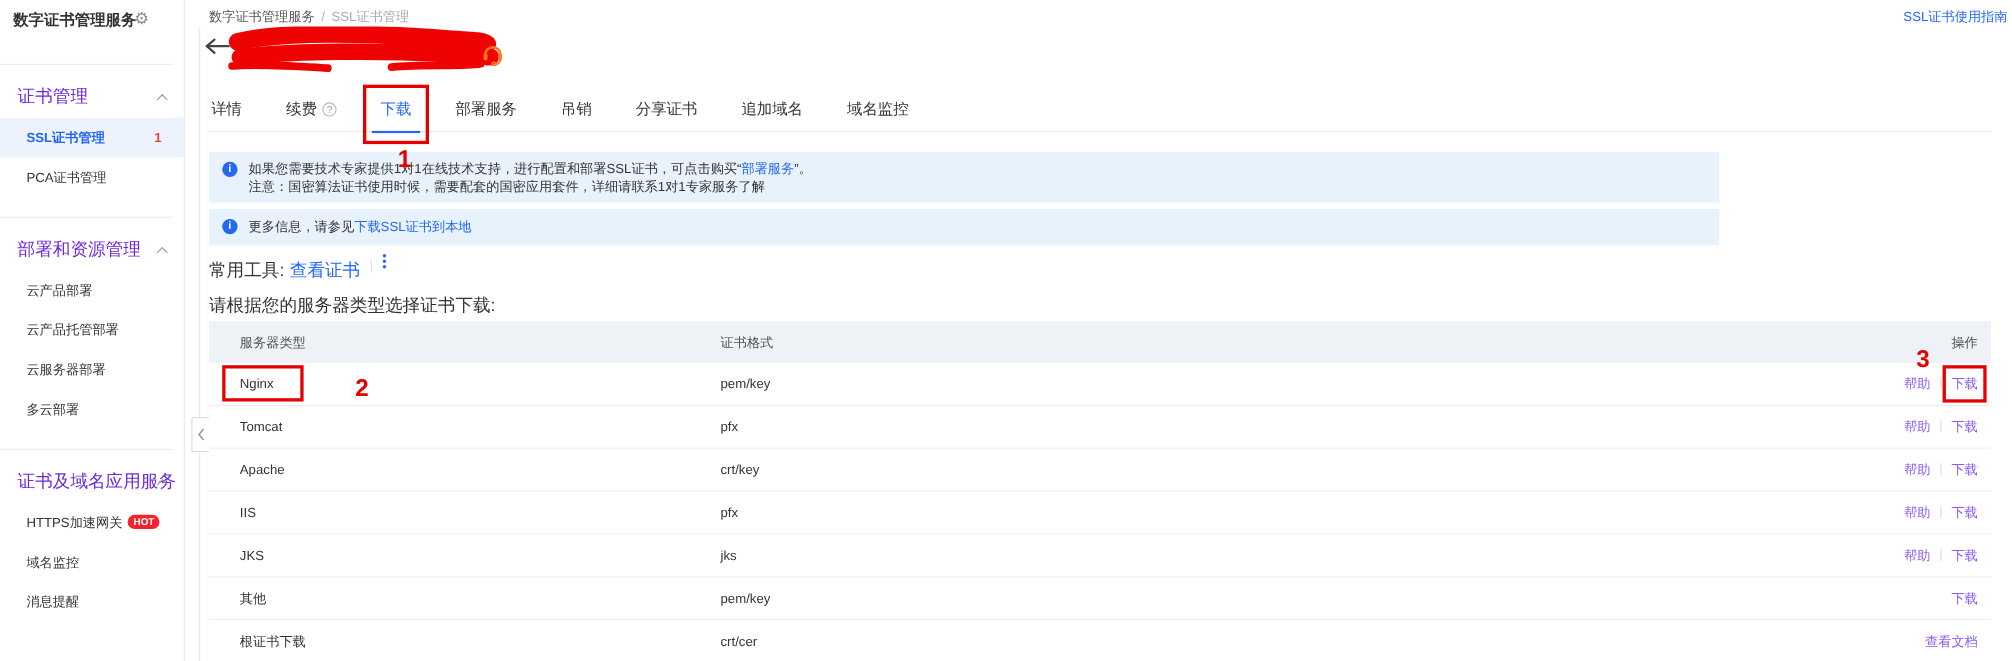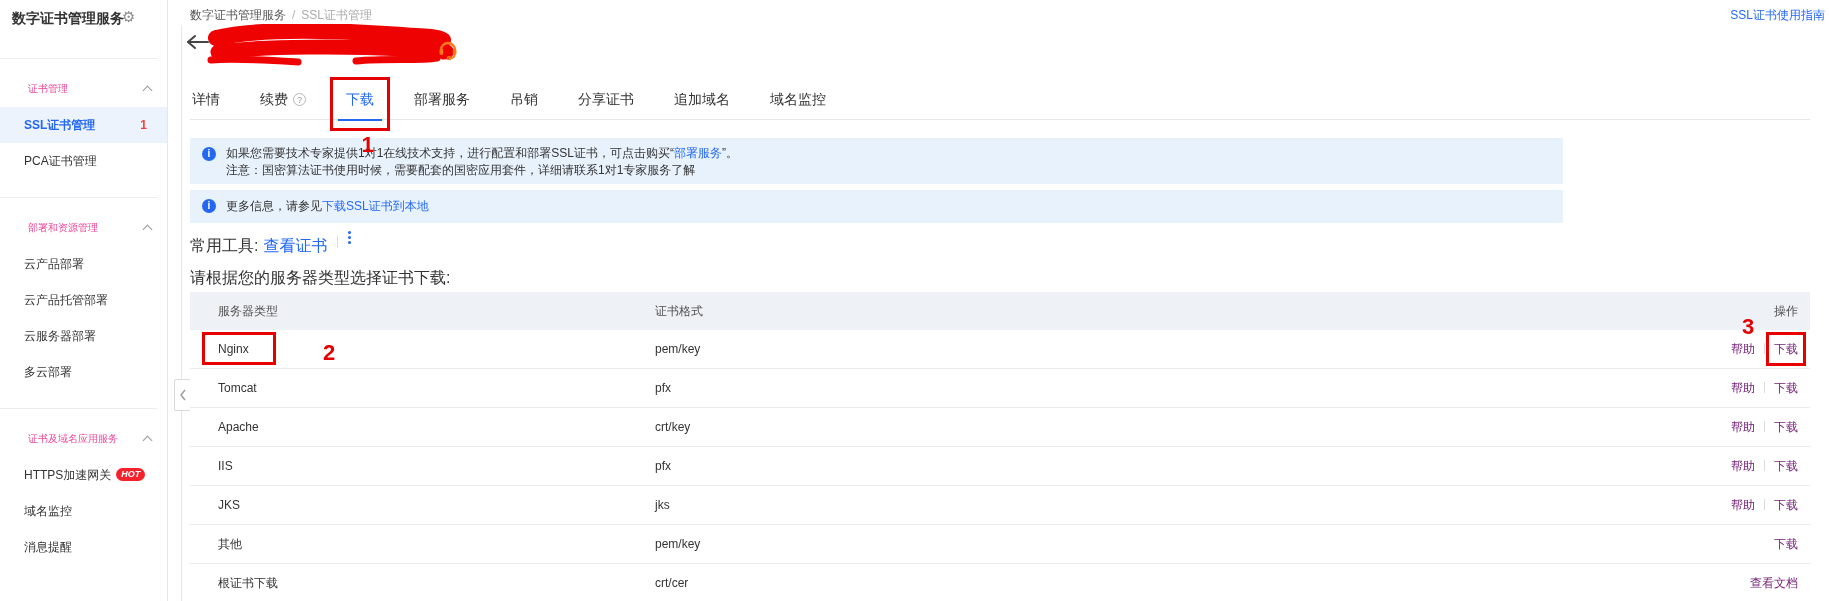--- a/index.html
+++ b/index.html
@@ -8,30 +8,30 @@
          font-family:"Liberation Sans","DejaVu Sans",sans-serif;color:#333;}
   a{text-decoration:none;}
 
   
   .sidebar{position:absolute;left:0;top:0;width:168px;height:601px;border-right:1px solid #e7e7e7;background:#fff;}
   .sb-title{position:absolute;left:12px;top:10px;font-size:14px;font-weight:bold;color:#333;white-space:nowrap;}
   .sb-gear{position:absolute;left:122px;top:8px;font-size:15px;color:#8c8c8c;cursor:pointer;}
   .sb-flow{position:absolute;left:0;top:0;width:100%;padding-top:40px;}
   .sb-overview{height:36px;line-height:36px;padding-left:12px;font-size:12px;color:#333;cursor:pointer;}
   .sb-divider{height:1px;background:#ececec;margin:18px 10px 0 0;}
-  .sb-section-header{position:relative;height:36px;line-height:36px;padding-left:28px;margin-top:12px;
-                     font-size:10px;color:#ec4899;cursor:pointer;}
+  .sb-section-header{position:relative;height:36px;line-height:36px;padding-left:16px;margin-top:12px;
+                     font-size:16px;color:#6d28d9;cursor:pointer;}
   .caret{position:absolute;right:16px;top:16px;width:7px;height:7px;border-left:1.5px solid #999;
          border-top:1.5px solid #999;transform:rotate(45deg);}
   .sb-item{position:relative;height:36px;line-height:36px;padding-left:24px;font-size:12px;color:#333;
            cursor:pointer;white-space:nowrap;}
   .sb-item.selected{background:#edf3fc;color:#2468f2;font-weight:bold;}
   .sb-badge{position:absolute;right:20px;top:0;color:#f53f3f;font-weight:bold;font-size:12px;}
   .hot-badge{display:inline-block;margin-left:5px;background:#f5222d;color:#fff;font-size:9px;font-weight:bold;
-             line-height:13px;padding:0 5px;border-radius:8px;vertical-align:2px;font-style:italic;}
+             line-height:13px;padding:0 5px;border-radius:8px;vertical-align:2px;}
 
   .content-border{position:absolute;left:181px;top:25px;bottom:0;width:1px;background:#e7e7e7;}
   .collapse-handle{position:absolute;left:174px;top:379px;width:18px;height:32px;background:#fff;
                    border:1px solid #d9d9d9;border-radius:2px;display:flex;align-items:center;
                    justify-content:center;cursor:pointer;}
 
   
   .breadcrumb{position:absolute;left:190px;top:7px;font-size:12px;}
   .crumb-current{color:#555;cursor:pointer;}
   .crumb-sep{color:#b3b3b3;margin:0 6px;}
@@ -71,21 +71,21 @@
              box-shadow:0 -5px 0 #2468f2,0 5px 0 #2468f2;cursor:pointer;}
   .hint{position:absolute;left:190px;top:268px;font-size:16px;color:#333;}
 
   
   .cert-table{position:absolute;left:190px;top:292px;width:1620px;font-size:12px;}
   .tr{display:grid;grid-template-columns:465px 1fr 210px;align-items:center;}
   .thead{height:38px;background:#eef1f6;color:#515151;}
   .trow{height:39px;border-bottom:1px solid #ebebeb;background:#fff;}
   .td1{padding-left:28px;} .thead .td1{}
   .td3{text-align:right;padding-right:12px;}
-  .tbl-link{color:#701a75;cursor:pointer;}
+  .tbl-link{color:#8b5cf6;cursor:pointer;}
   .act-sep{display:inline-block;width:1px;height:11px;background:#dcdcdc;margin:0 9px;vertical-align:-1px;}
   .rel{position:relative;display:inline-block;}
   .anno-box2{position:absolute;left:-16px;right:-27px;top:-10px;bottom:-9px;border:3px solid #e60000;z-index:5;}
   .anno-num2{position:absolute;left:105px;top:-2px;color:#e60000;font-size:22px;font-weight:bold;z-index:5;}
   .anno-box3{position:absolute;left:-8px;right:-8px;top:-9px;bottom:-8px;border:3px solid #e60000;z-index:5;}
   .anno-num3{position:absolute;left:-32px;top:-27px;color:#e60000;font-size:22px;font-weight:bold;z-index:5;}
 </style>
 </head>
 <body>
 

